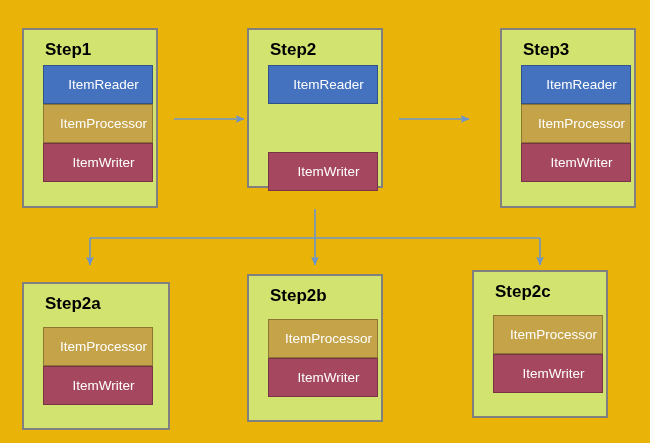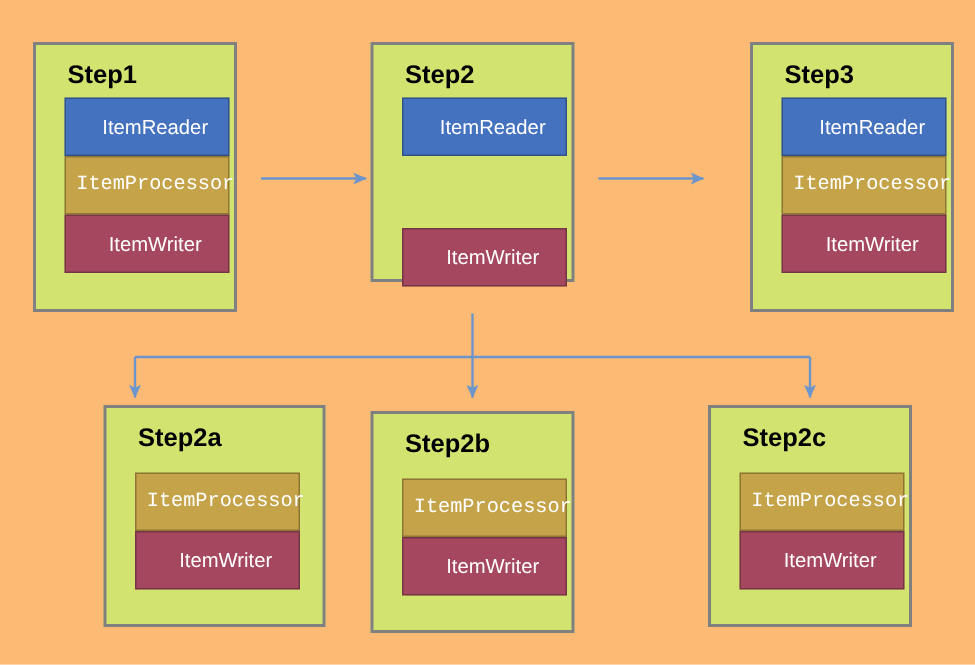--- a/index.html
+++ b/index.html
@@ -11,21 +11,21 @@
     width: 650px;
     height: 443px;
     background: #ffffff;
     font-family: "Liberation Sans", sans-serif;
     overflow: hidden;
   }
   #diagram {
     position: relative;
     width: 650px;
     height: 443px;
-    background: #fdba74;
+    background: #eab308;
   }
   
   .step-box {
     position: absolute;
     box-sizing: border-box;
     background: #d2e370;
     border: 2px solid #808080;
   }
   .step-title {
     position: absolute;
@@ -46,21 +46,21 @@
     display: flex;
     align-items: center;
     justify-content: center;
     color: #ffffff;
     font-size: 13.5px;
     white-space: nowrap;
     border: 1px solid rgba(0,0,0,0.28);
     padding-left: 11px;
   }
   .component.reader    { background: #4472be; }
-  .component.processor { background: #c4a349; font-family: Liberation Mono, monospace; }
+  .component.processor { background: #c4a349; }
   .component.writer    { background: #a5485f; }
 
   
   .row-top .component.reader    { top: 35px;  height: 39px; }
   .row-top .component.processor { top: 74px;  height: 39px; }
   .row-top .component.writer    { top: 113px; height: 39px; }
   
   .row-top.no-processor .component.writer { top: 122px; height: 39px; }
 
   
@@ -117,21 +117,21 @@
     <div class="component writer">ItemWriter</div>
   </div>
 
   <div class="step-box row-top" style="left:472px; top:28px; width:136px; height:180px;margin-left:28px;">
     <div class="step-title">Step3</div>
     <div class="component reader">ItemReader</div>
     <div class="component processor">ItemProcessor</div>
     <div class="component writer">ItemWriter</div>
   </div>
 
-  <div class="step-box row-bottom" style="left:22px; top:270px; width:148px; height:148px;margin-left:47px;">
+  <div class="step-box row-bottom" style="left:22px; top:282px; width:148px; height:148px;">
     <div class="step-title">Step2a</div>
     <div class="component processor">ItemProcessor</div>
     <div class="component writer">ItemWriter</div>
   </div>
 
   <div class="step-box row-bottom" style="left:247px; top:274px; width:136px; height:148px;">
     <div class="step-title">Step2b</div>
     <div class="component processor">ItemProcessor</div>
     <div class="component writer">ItemWriter</div>
   </div>

